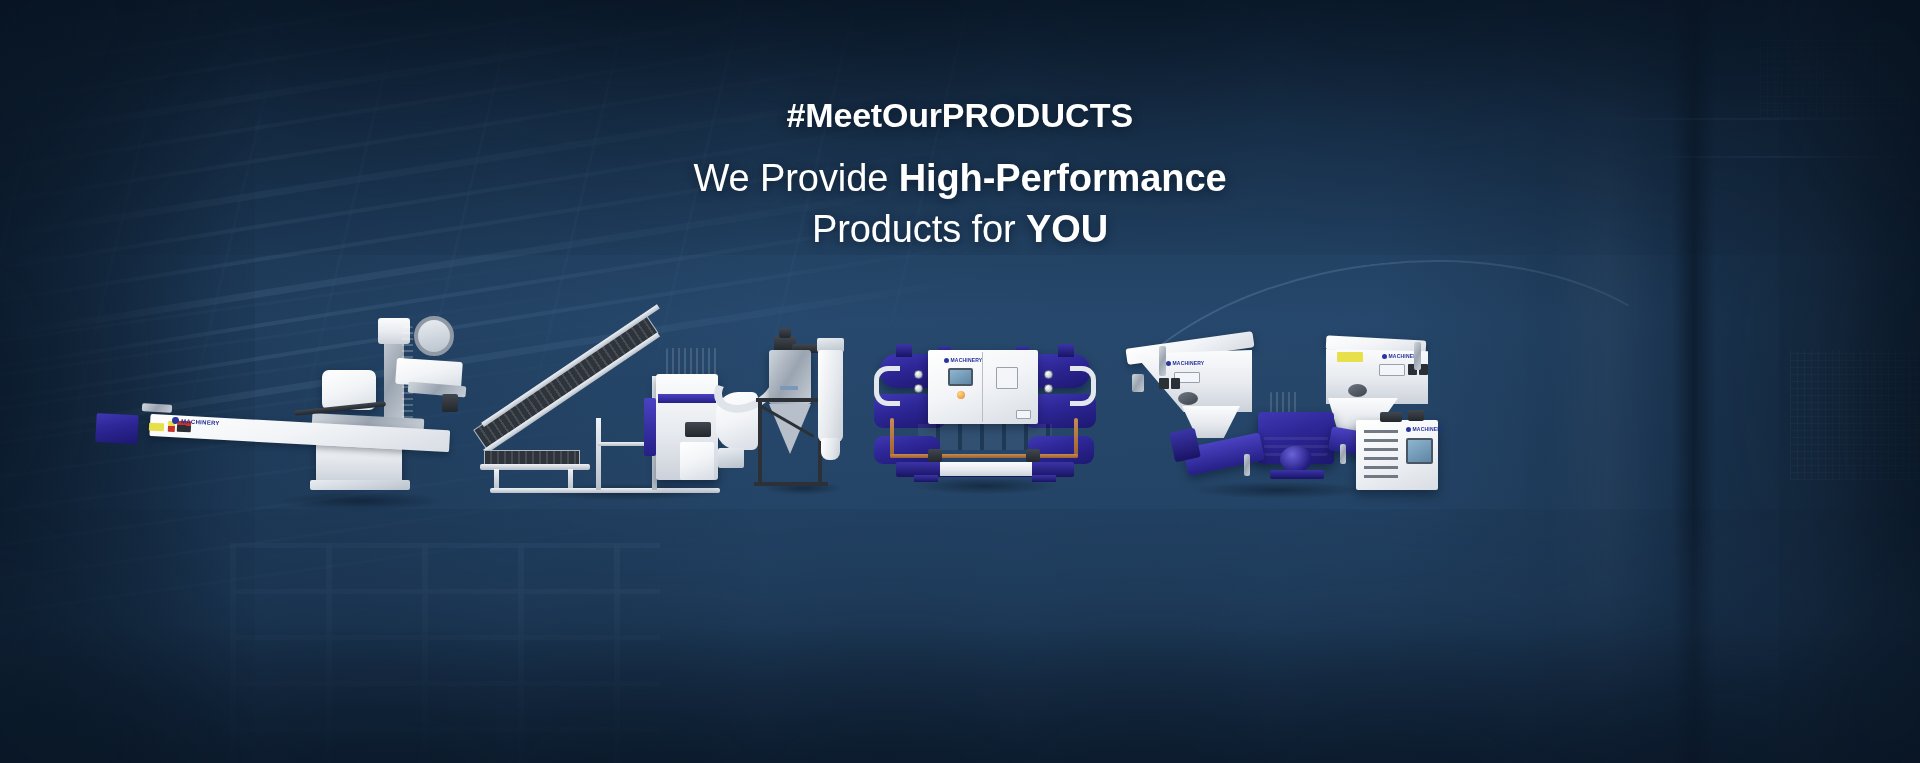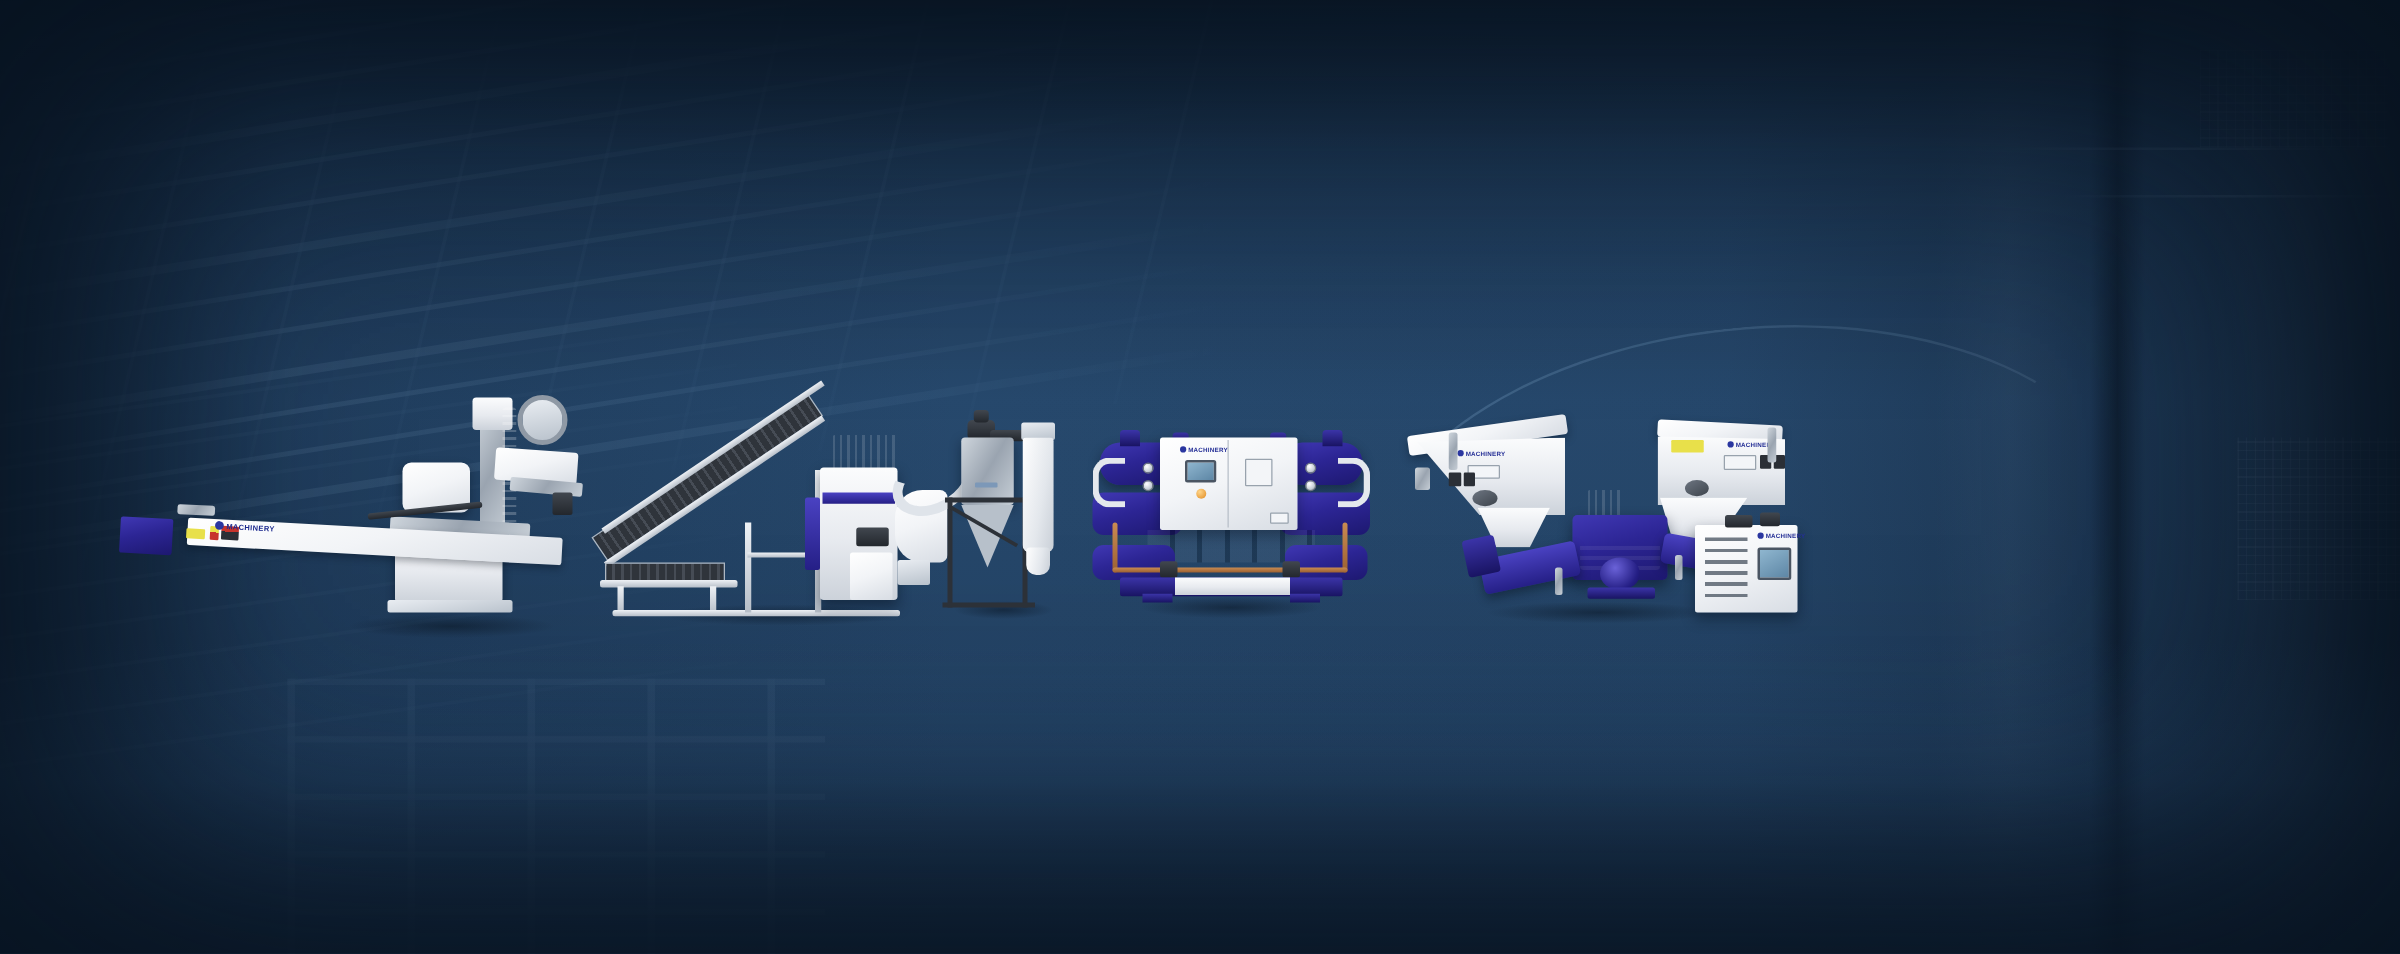--- a/index.html
+++ b/index.html
@@ -290,20 +290,27 @@
   <div class="hline" style="left:1650px; top:156px; width:270px;"></div>
   <div class="mesh" style="left:1760px; top:40px; width:150px; height:78px;"></div>
   <div class="mesh" style="left:1790px; top:350px; width:130px; height:130px;"></div>
   <div class="arc" style="left:1090px; top:262px; width:620px; height:360px; transform:rotate(-6deg);"></div>
 
   <div class="bg-grad2"></div>
   <div class="bg-grad3"></div>
   <div class="floor-sheen"></div>
   <div class="vignette"></div>
 
+  <div class="copy">
+    <div class="h-tag"><span>#MeetOur</span><b>PRODUCTS</b></div>
+    <div class="h-sub">
+      <span class="ln1"><span>We Provide </span><b>High-Performance</b></span>
+      <span class="ln2"><span>Products for </span><b>YOU</b></span>
+    </div>
+  </div>
 
   <div class="stage">
 
     <div class="prod" style="left:96px; top:400px; width:370px; height:100px;">
       <div class="shadow-pad" style="left:150px; top:88px; width:230px; height:26px;"></div>
 
       <div class="stl" style="position:absolute; left:288px; top:-78px; width:20px; height:110px; border-radius:3px;"></div>
       <div class="wht2" style="position:absolute; left:282px; top:-82px; width:32px; height:26px; border-radius:3px;"></div>
       <div class="drk" style="position:absolute; left:306px; top:-74px; width:11px; height:96px; border-radius:3px;
                   background-image:repeating-linear-gradient(180deg, rgba(255,255,255,.22) 0 2px, transparent 2px 6px);"></div>

